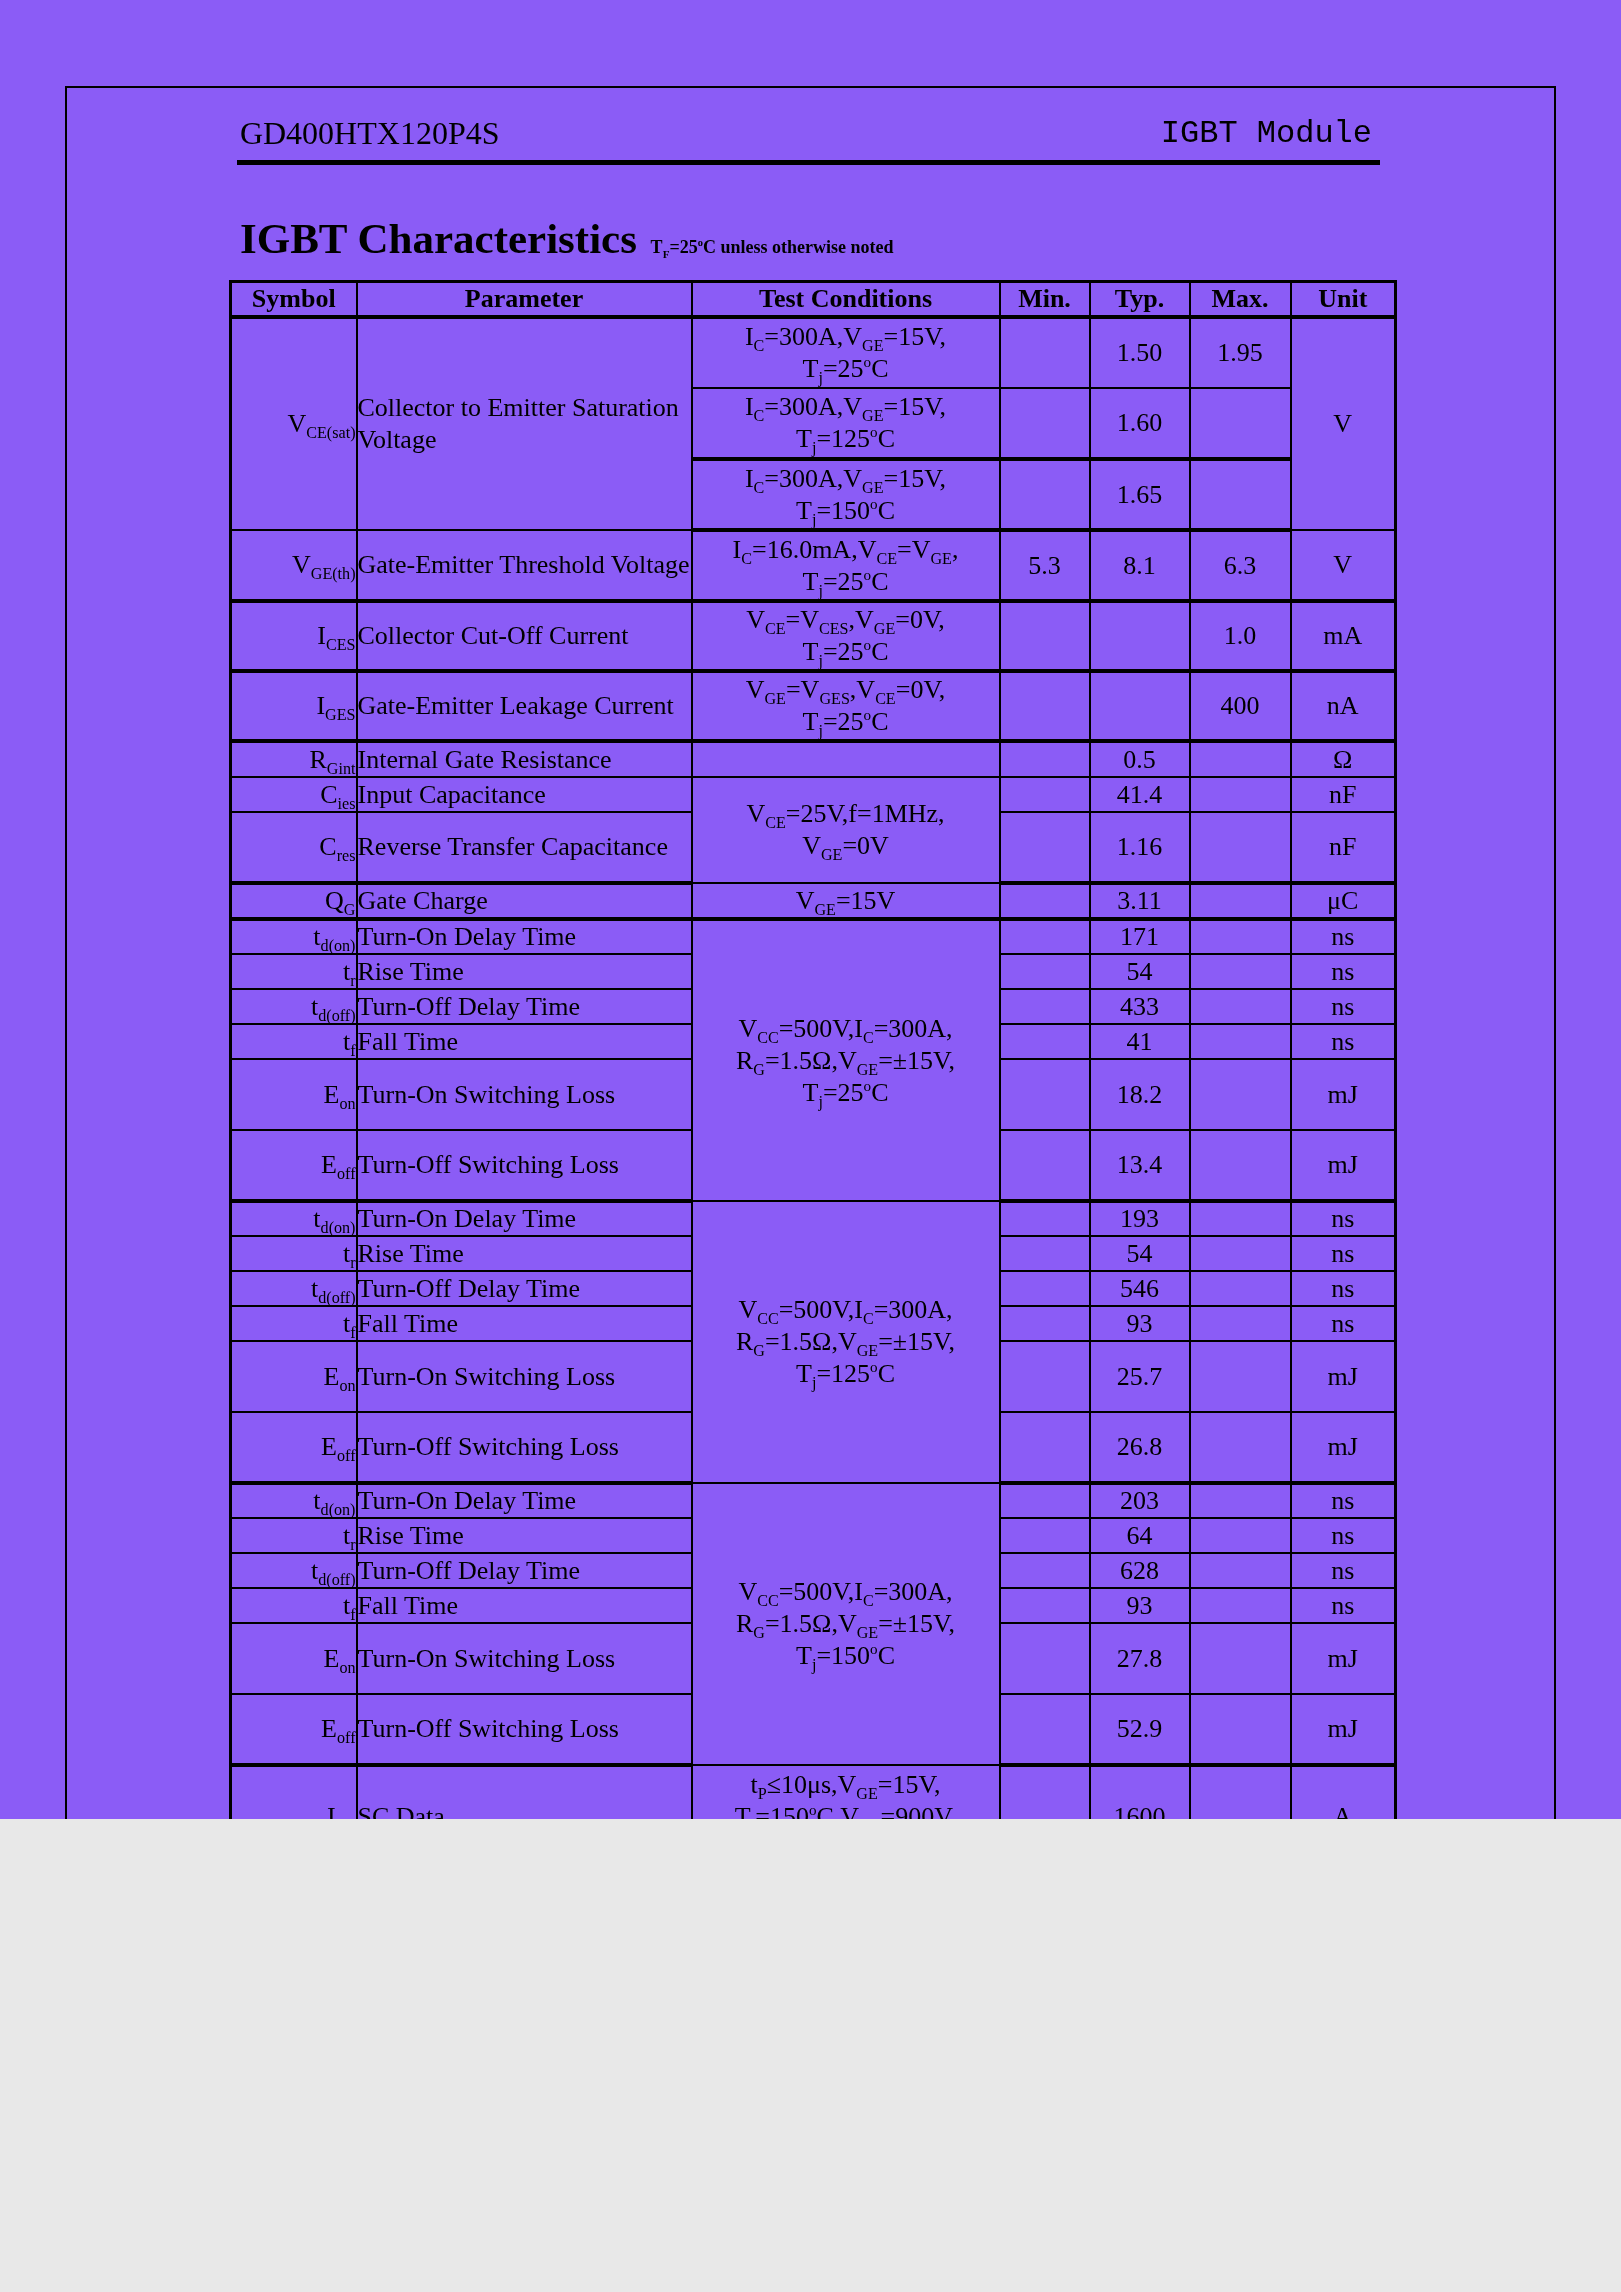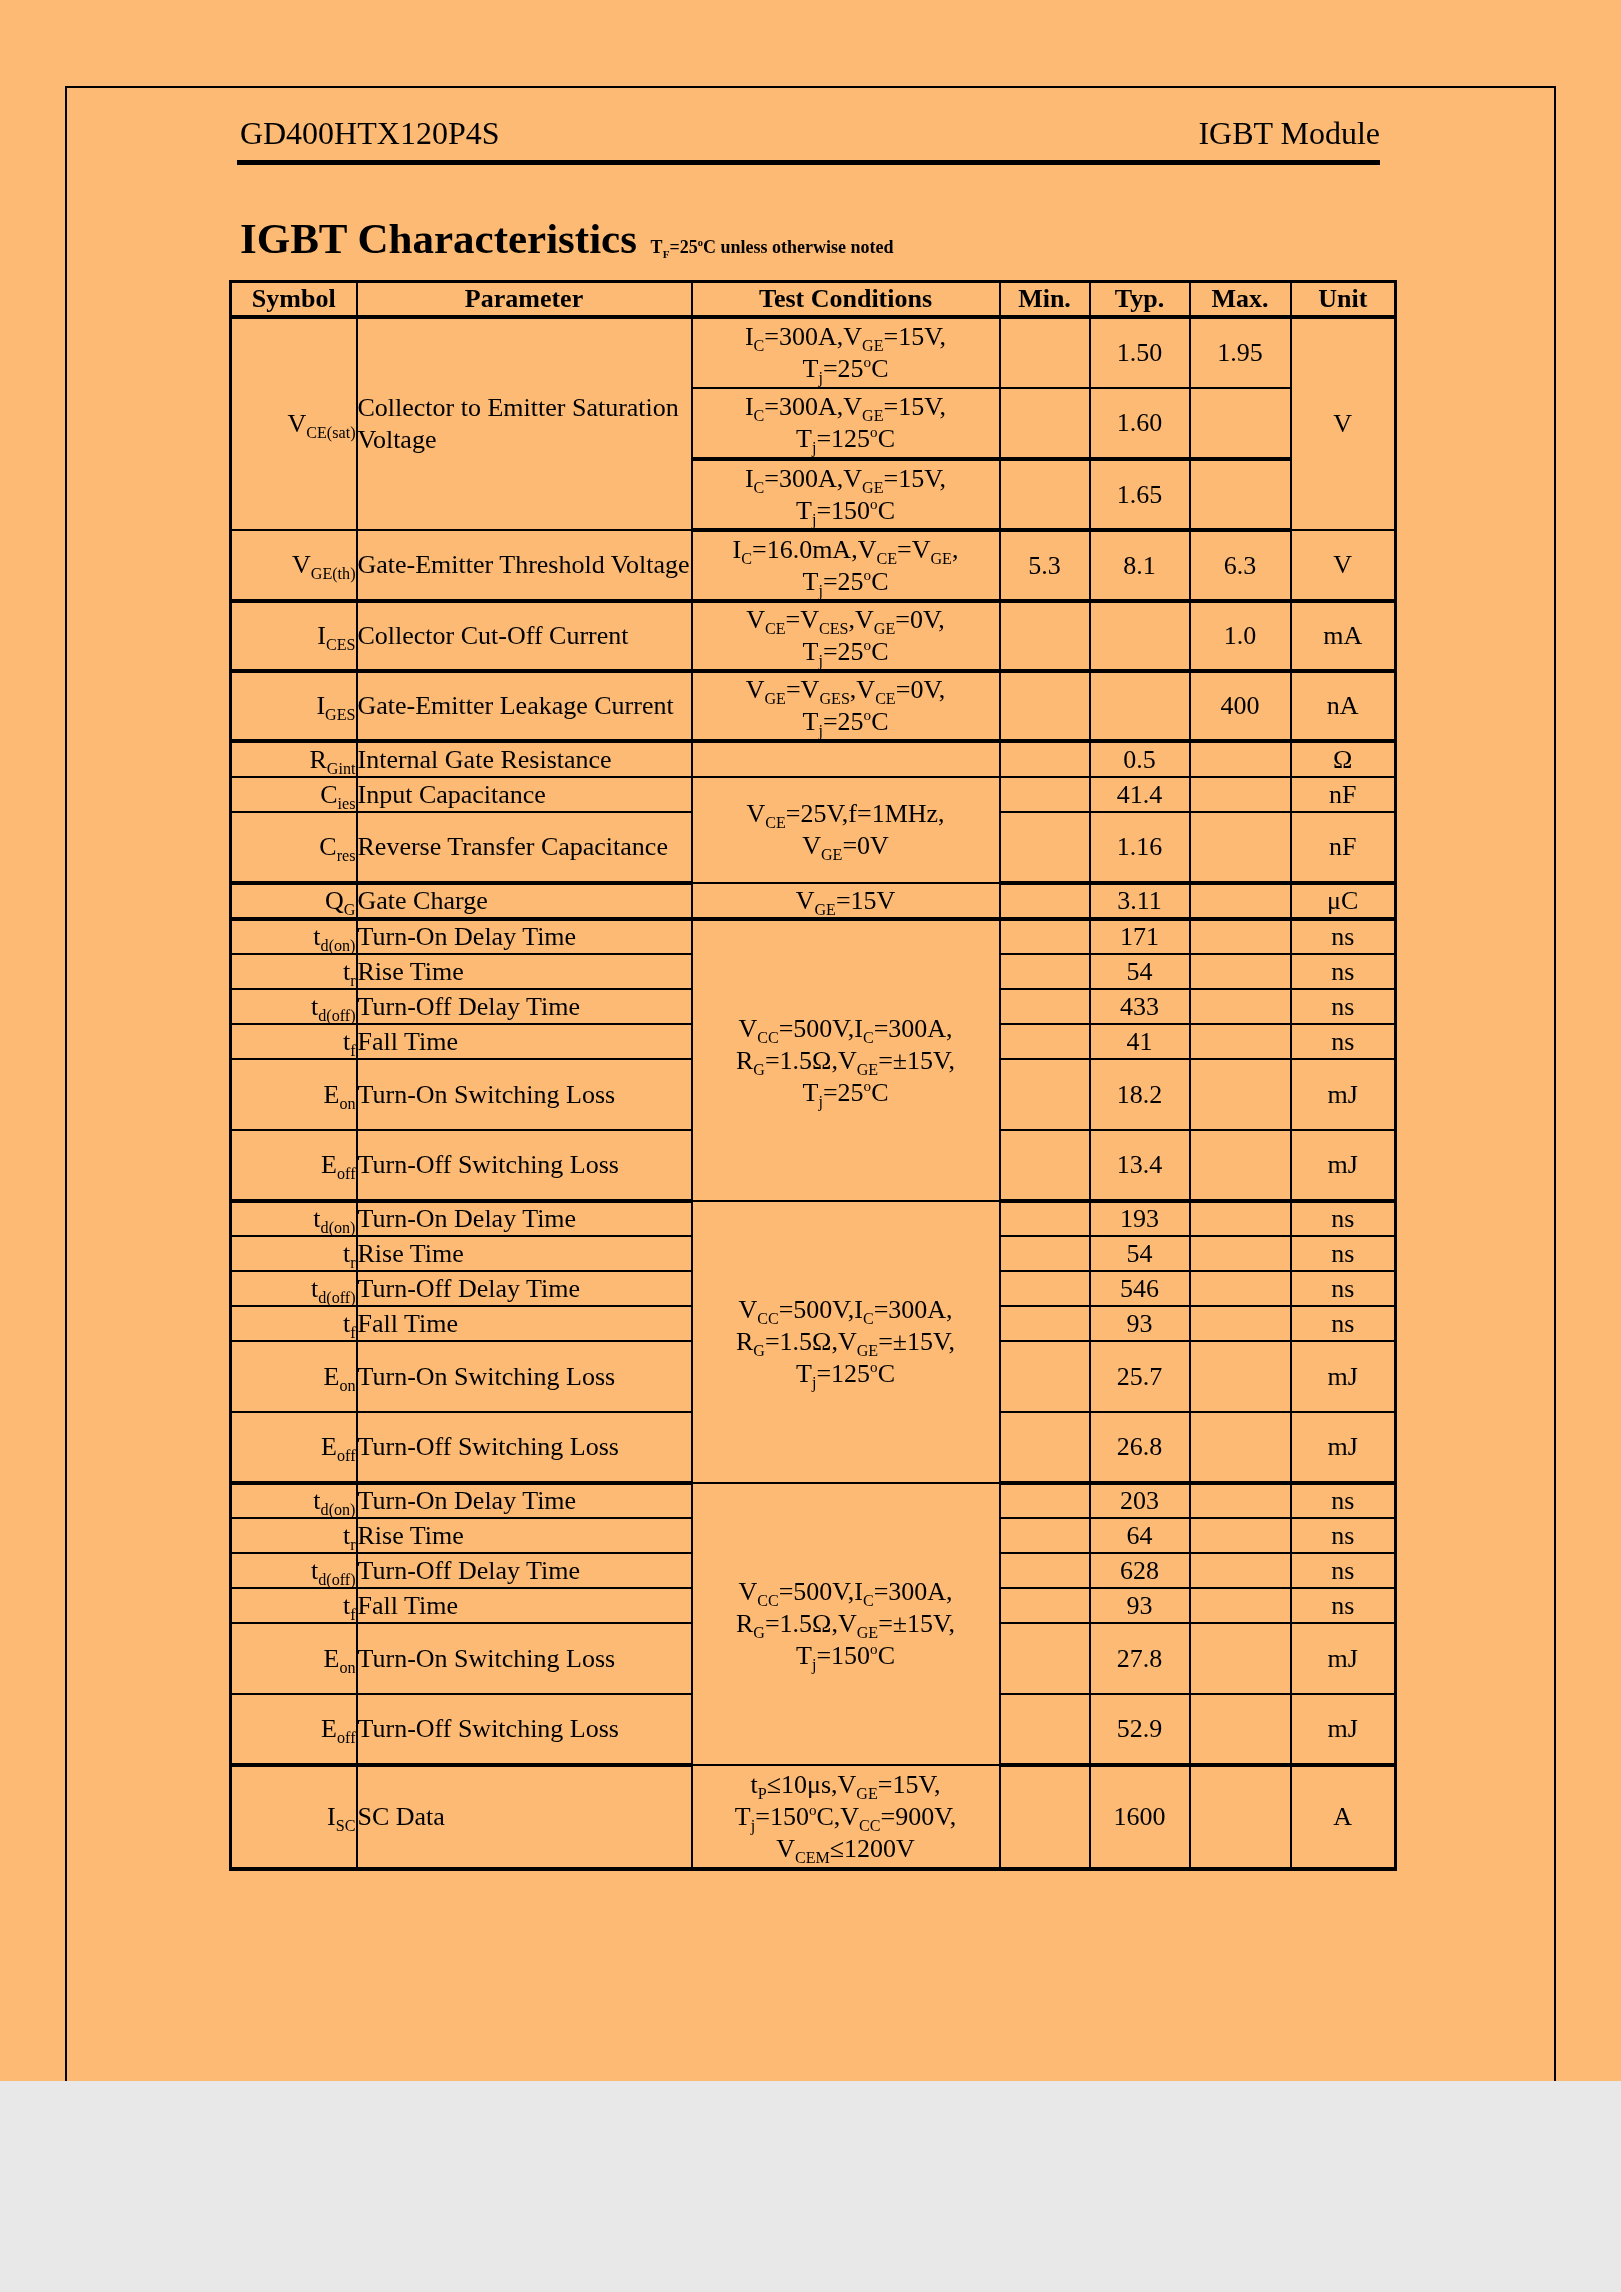--- a/index.html
+++ b/index.html
@@ -1,39 +1,39 @@
 <!DOCTYPE html>
 <html><head>
 <meta charset="utf-8">
 <style>
   html,body{margin:0;padding:0;background:#e8e8e8;}
   .sheet{
     position:relative;
-    width:1621px;height:2081px;
-    background:#fdba74;
+    width:1621px;height:1819px;
+    background:#8b5cf6;
     font-family:"Liberation Serif","DejaVu Serif",serif;
     color:#000;
     overflow:hidden;
   }
   .page-frame{
     position:absolute;
     left:65px;top:86px;
     width:1491px;height:2140px;
     border:2.9px solid #000;
     box-sizing:border-box;
   }
   .doc-header{
     position:absolute;
     left:237px;top:114px;
     width:1143px;
     font-size:32px;
     line-height:39px;
   }
   .doc-header .part-no{position:absolute;left:2.9px;top:0;}
-  .doc-header .prod-type{position:absolute;right:0;top:0;}
+  .doc-header .prod-type{position:absolute;right:8px;top:0;font-family:Liberation Mono, monospace;}
   .header-rule{
     position:absolute;
     left:237px;top:160px;
     width:1143px;height:4.9px;
     background:#000;
   }
   .section-head{
     position:absolute;
     left:240px;top:214px;
     width:1157px;

